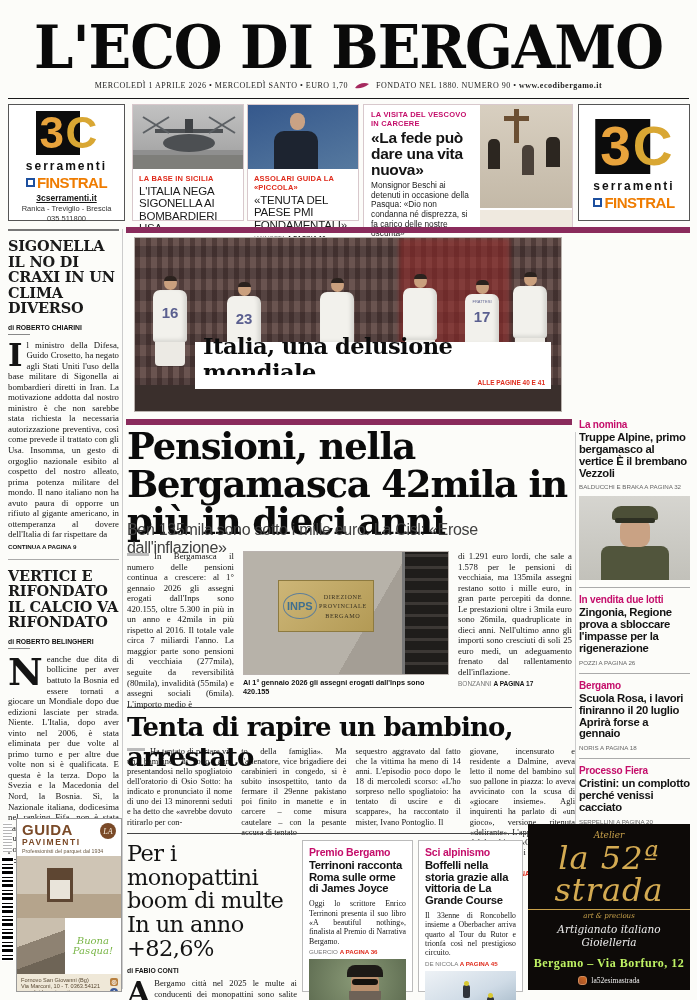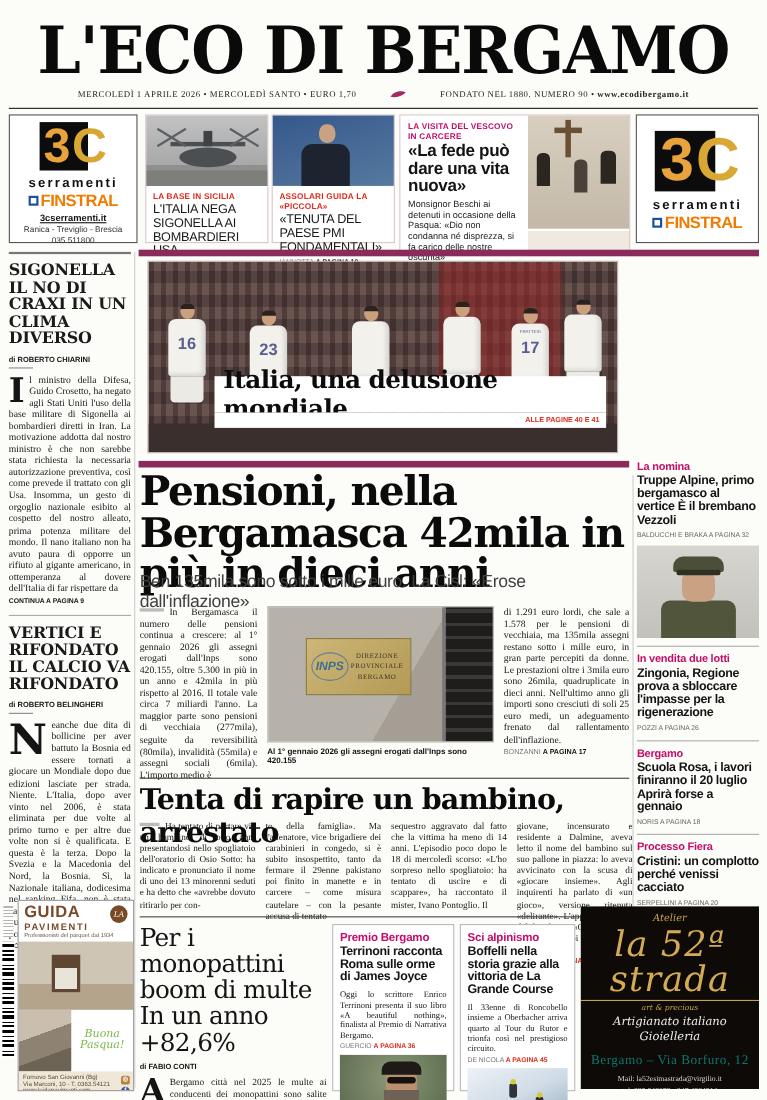--- a/index.html
+++ b/index.html
@@ -1,21 +1,21 @@
 <!DOCTYPE html>
 <html><head>
 <meta charset="utf-8">
 <style>
   * { margin:0; padding:0; box-sizing:border-box; }
   body { background:#9a9a9a; font-family:"Liberation Serif", serif; }
   .page { position:relative; width:697px; height:1000px; margin:0 auto; background:#fcfcf9; color:#141414; overflow:hidden; }
 
   
   .mast-title { font-family:"DejaVu Serif", serif; font-weight:900; font-size:56px; line-height:1; text-align:center; letter-spacing:-1px; padding-top:16px; transform:scaleY(1.06); transform-origin:top; color:#0a0a0a; }
-  .dateline { display:flex; justify-content:center; align-items:center; gap:30px; margin-top:9px; font-size:8px; letter-spacing:.5px; color:#222; }
+  .dateline { display:flex; justify-content:center; align-items:center; gap:6px; margin-top:9px; font-size:8px; letter-spacing:.5px; color:#222; }
   .dateline b { font-weight:bold; }
   .mast-rule { position:absolute; left:8px; right:8px; top:98px; border-top:1.5px solid #1a1a1a; }
 
   
   .stripbox { position:absolute; top:104px; height:117px; background:#fff; }
   .adbox { border:1px solid #555; padding:4px 3px; text-align:center; font-family:"Liberation Sans", sans-serif; }
   .c3logo { position:relative; width:62px; height:46px; margin:2px auto 0; }
   .c3sq { position:absolute; left:0; top:0; width:44px; height:44px; background:#0c0c0c; }
   .c3d { position:absolute; left:4px; top:-3px; font-size:44px; font-weight:900; color:#e8a33c; font-family:"Liberation Sans", sans-serif; }
   .c3c { position:absolute; left:30px; top:-3px; font-size:44px; font-weight:900; color:#d9a733; font-family:"Liberation Sans", sans-serif; }
@@ -74,21 +74,21 @@
 
   
   .mainhead { position:absolute; left:127px; top:428px; width:448px; font-family:"DejaVu Serif", serif; font-weight:900; font-size:37px; line-height:1.02; letter-spacing:-1.2px; color:#0b0b0b; }
   .deck { position:absolute; left:127px; top:521px; width:448px; font-family:Liberation Sans, sans-serif; font-size:16px; letter-spacing:-.3px; color:#404040; }
   .prow { position:absolute; left:127px; top:551px; width:445px; display:flex; gap:9px; }
   .pcol { width:107px; font-size:8.8px; line-height:1.2; text-align:justify; }
   .leadmark { display:inline-block; width:22px; height:3px; background:#bbb; margin-right:5px; vertical-align:3px; }
   .pphoto { width:206px; }
   .pph-img { height:124px; border:1px solid #b9b2ae; position:relative; overflow:hidden; background:linear-gradient(120deg,#b7b2a9 60%,#a49e95 60%); }
   .plaque { position:absolute; left:34px; top:28px; width:96px; height:52px; background:linear-gradient(135deg,#cdb677,#b39a55); border:1px solid #8d7a40; display:flex; align-items:center; padding:4px; }
-  .plaque-logo { font-family:"Liberation Sans", sans-serif; font-style:italic; font-weight:bold; color:#3f6f8f; font-size:11px; border:1px solid #5f7f98; border-radius:50%; padding:6px 3px; }
+  .plaque-logo { font-family:"Liberation Sans", sans-serif; font-weight:bold; color:#3f6f8f; font-size:11px; border:1px solid #5f7f98; border-radius:50%; padding:6px 3px; }
   .plaque-tx { flex:1; text-align:center; font-family:"Liberation Serif", serif; font-size:6.2px; letter-spacing:.6px; color:#3a3322; line-height:1.5; }
   .pph-door { position:absolute; right:0; top:0; bottom:0; width:46px; background:repeating-linear-gradient(0deg,#1f1d1b 0 9px,#3c3835 9px 12px); border-left:3px solid #777; }
   .pph-cap { font-family:"Liberation Sans", sans-serif; font-weight:bold; font-size:7.3px; margin-top:3px; color:#111; }
   .pref { font-family:"Liberation Sans", sans-serif; font-size:6.5px; margin-top:2px; }
   .pref b { font-size:6.5px; }
 
   
   .kidhead { position:absolute; left:127px; top:712px; width:448px; font-family:"DejaVu Serif", serif; font-weight:900; font-size:26px; letter-spacing:-.8px; color:#0b0b0b; }
   .kidcols { position:absolute; left:127px; top:747px; width:448px; display:flex; gap:9px; }
   .kidcol { flex:1; font-size:8.4px; line-height:1.2; text-align:justify; }
@@ -146,21 +146,21 @@
   .barcode { position:absolute; left:2px; top:856px; width:11px; height:104px;
     background:repeating-linear-gradient(0deg,#000 0 2px,#fff 2px 4px,#000 4px 5px,#fff 5px 8px,#000 8px 11px,#fff 11px 13px); outline:1px solid #fff; }
   .microtext { position:absolute; left:3px; top:822px; width:9px; height:30px; background:repeating-linear-gradient(0deg,#b5b5b5 0 1px,#fff 1px 3px); }
 
   
   .atelier { position:absolute; left:528px; top:824px; width:162px; height:166px; background:#0d0a08; color:#fff; text-align:center; padding-top:6px; overflow:hidden; }
   .at-top { font-family:"DejaVu Serif", serif; font-style:italic; color:#c9a24b; font-size:9px; }
   .at-name { font-family:"DejaVu Serif", serif; font-style:italic; color:#d4ab52; font-size:32px; letter-spacing:1px; line-height:1; margin-top:2px; border-bottom:1px solid #c9a24b; display:inline-block; padding:0 6px 3px; }
   .at-sub { font-family:"DejaVu Serif", serif; font-style:italic; color:#c9a24b; font-size:7px; margin-top:2px; }
   .at-line { font-family:"DejaVu Serif", serif; font-style:italic; color:#eee; font-size:10.5px; margin-top:3px; line-height:1.25; }
-  .at-addr { font-family:"Liberation Serif", serif; font-weight:normal; color:#0f766e; font-size:12px; margin-top:7px; letter-spacing:.5px; }
+  .at-addr { font-family:"Liberation Serif", serif; font-weight:bold; color:#bef264; font-size:12px; margin-top:7px; letter-spacing:.5px; }
   .at-small { color:#ddd; font-size:7px; margin-top:5px; font-family:"Liberation Serif", serif; line-height:1.5; }
   .at-social { display:flex; justify-content:center; align-items:center; gap:4px; margin-top:5px; font-size:7.5px; color:#eee; font-family:"Liberation Serif", serif; }
   .ig { width:9px; height:9px; border:1.5px solid #d08a5a; border-radius:3px; position:relative; background:linear-gradient(45deg,#a0522d,#d2691e); }
 
   
   .sky { background:linear-gradient(#c2c2c2,#a8a8a8 70%,#8f8f8f 70%); }
   .podium { background:linear-gradient(160deg,#35588c,#56799f); }
   .suit { position:absolute; left:26px; top:26px; width:44px; height:40px; background:#1d2430; border-radius:10px 10px 0 0; }
   .suit-head { position:absolute; left:42px; top:8px; width:15px; height:17px; background:#c9a284; border-radius:45%; }
   .church { background:linear-gradient(#d8cfc0,#bfb4a2); }
@@ -463,24 +463,20 @@
 
   <div class="atelier">
     <div class="at-top">Atelier</div>
     <div class="at-name">la 52ª strada</div>
     <div class="at-sub">art &amp; precious</div>
     <div class="at-line">
       <span>Artigianato italiano</span><br>
       <span>Gioielleria</span>
     </div>
     <div class="at-addr">Bergamo – Via Borfuro, 12</div>
-    <div class="at-small">
-      <span>Mail: la52esimastrada@virgilio.it</span><br>
-      <span>tel. 035.248178 - 347.4864514</span>
-    </div>
     <div class="at-social">
       <span class="ig"></span>
       <span>la52esimastrada</span>
     </div>
   </div>
 
   <div class="vline" style="left:122px; top:229px; height:760px;"></div>
 
 </div>
 

